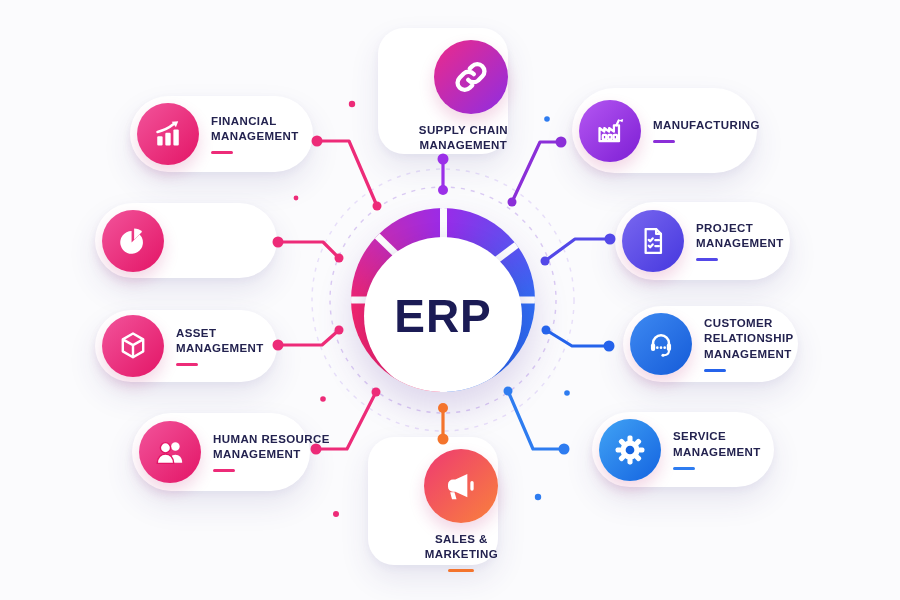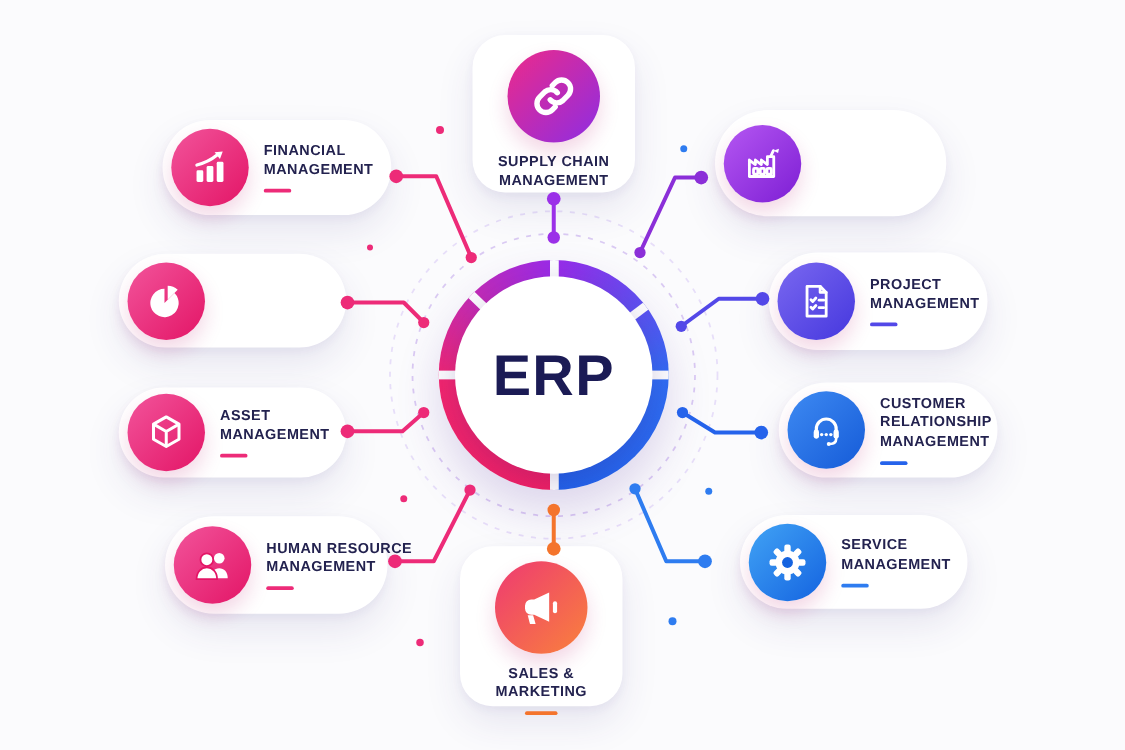--- a/index.html
+++ b/index.html
@@ -5,37 +5,37 @@
   html,body{margin:0;padding:0;background:#FBFBFD;}
   #canvas{position:relative;width:900px;height:600px;background:#FBFBFD;overflow:hidden;
           font-family:"Liberation Sans","DejaVu Sans",sans-serif;}
   svg.layer{position:absolute;left:0;top:0;pointer-events:none;}
   #bg-layer{z-index:0;} #fg-layer{z-index:3;}
 
   
   .card{position:absolute;background:#ffffff;z-index:2;
         box-shadow:0 14px 30px rgba(59,45,128,.10),0 3px 8px rgba(59,45,128,.05);}
   .card.h{display:flex;align-items:center;border-radius:999px;padding-left:7px;box-sizing:border-box;}
-  .card.v{display:flex;flex-direction:column;align-items:center;border-radius:26px;box-sizing:border-box;padding-top:12px;}
+  .card.v{display:flex;flex-direction:column;align-items:flex-end;border-radius:26px;box-sizing:border-box;padding-top:12px;}
   .icon-circle{border-radius:50%;display:flex;align-items:center;justify-content:center;flex:0 0 auto;
                box-shadow:0 8px 16px rgba(190,30,110,.18);}
   .card.h .icon-circle{width:62px;height:62px;}
   .card.v .icon-circle{width:74px;height:74px;}
   .txt{margin-left:12px;}
   .card.v .txt{margin-left:0;margin-top:9px;text-align:center;}
   .label{font-size:11.5px;font-weight:bold;letter-spacing:.4px;line-height:1.34;color:#23224F;white-space:pre;}
   .underline{width:22px;height:3px;border-radius:2px;margin-top:7px;}
   .card.v .underline{margin:6px auto 0 auto;width:26px;}
 
   
   #ring{position:absolute;left:351px;top:208px;width:184px;height:184px;border-radius:50%;
         z-index:2;overflow:hidden;box-shadow:0 18px 35px rgba(90,50,160,.18);}
   .gapbar{position:absolute;left:calc(50% - 3.5px);bottom:50%;width:7px;height:96px;
           background:#FBFBFD;transform-origin:50% 100%;}
-  #inner-circle{position:absolute;left:13px;top:13px;width:158px;height:158px;border-radius:50%;
+  #inner-circle{position:absolute;left:13px;top:29px;width:158px;height:158px;border-radius:50%;
         background:#ffffff;display:flex;align-items:center;justify-content:center;
         box-shadow:0 6px 22px rgba(60,30,120,.20);}
   #erp-label{font-size:46px;font-weight:bold;letter-spacing:1px;}
 </style>
 </head>
 <body>
 
 <div id="canvas">
 
   <svg id="bg-layer" class="layer" width="900" height="600">
@@ -90,20 +90,24 @@
   <div class="card h" style="left:572px;top:88px;width:185px;height:85px">
     <div class="icon-circle" style="background: linear-gradient(135deg, rgb(181, 87, 242), rgb(125, 30, 212));">
       <svg width="36" height="36" viewBox="0 0 24 24" fill="none" stroke="#fff" stroke-width="1.5" stroke-linejoin="round" stroke-linecap="round">
         <path d="M5 18.8 V10 l3.2 2.4 V10 l3.2 2.4 V10 l3.2 2.4 V8.2 h3.4 V18.8 Z"></path>
         <rect x="7.2" y="14.5" width="2.3" height="3.1" rx="0.5"></rect>
         <rect x="10.8" y="14.5" width="2.3" height="3.1" rx="0.5"></rect>
         <rect x="14.4" y="14.5" width="2.3" height="3.1" rx="0.5"></rect>
         <path d="M16.3 8.2 l1.5-3.2"></path>
         <path d="M17.8 5 l3-1 -.5 2.2 z" fill="#fff" stroke="none"></path>
       </svg>
+    </div>
+    <div class="txt">
+      <div class="label">MANUFACTURING</div>
+      <div class="underline" style="background: rgb(139, 47, 216);"></div>
     </div>
   </div>
 
   <div class="card h" style="left:95px;top:203px;width:182px;height:75px">
     <div class="icon-circle" style="background: linear-gradient(135deg, rgb(242, 84, 155), rgb(227, 21, 102));">
       <svg width="34" height="34" viewBox="0 0 24 24" fill="#fff">
         <path d="M11 13 L16.66 7.34 A8 8 0 1 1 11 5 Z"></path>
         <path d="M12.8 11.2 L12.8 3.2 A8 8 0 0 1 18.46 5.54 Z"></path>
       </svg>
     </div>

